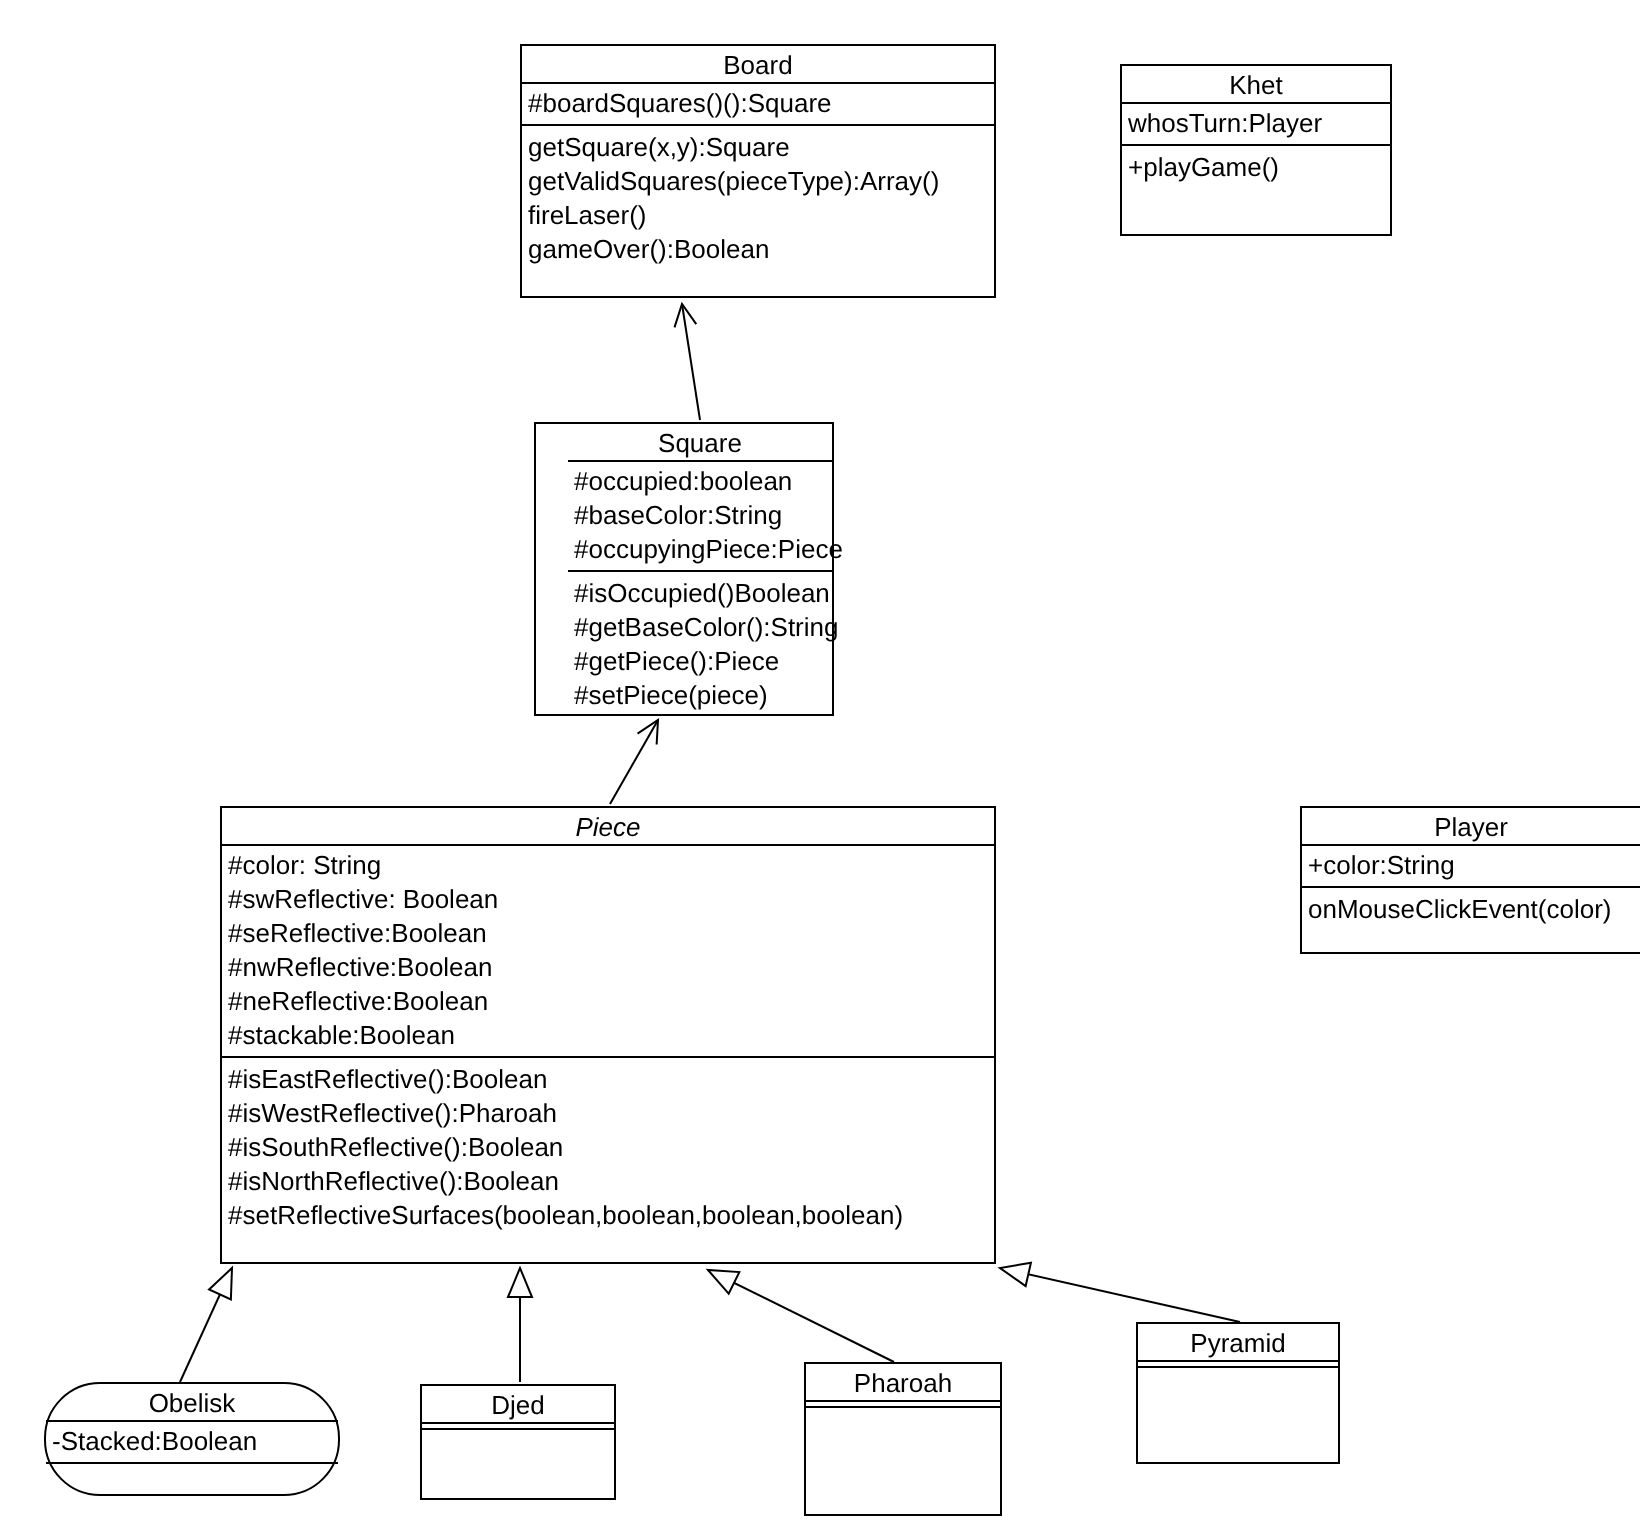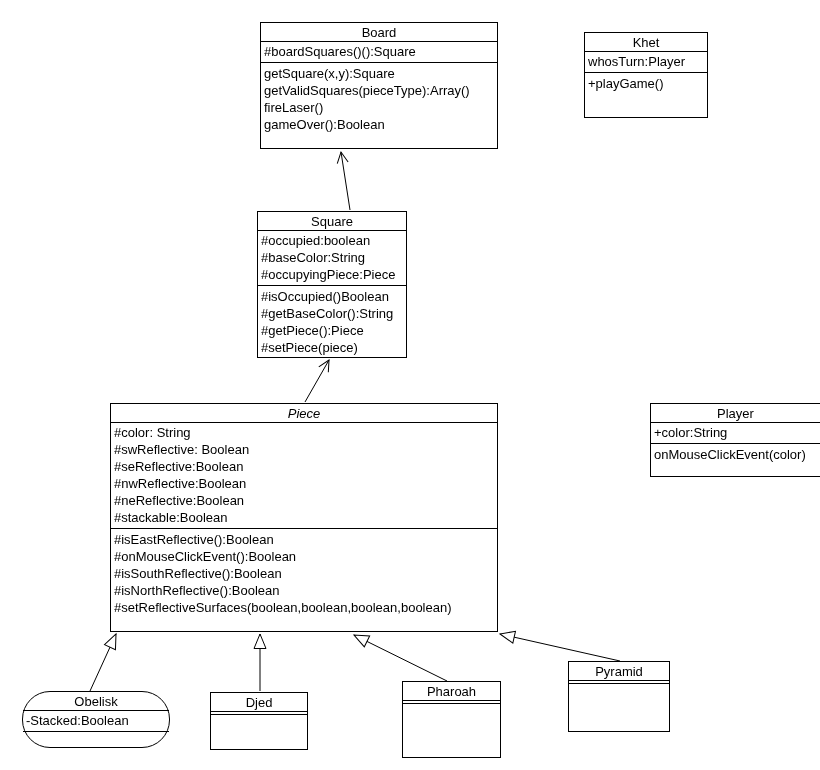--- a/index.html
+++ b/index.html
@@ -66,31 +66,31 @@
     <div class="member">#boardSquares()():Square</div>
   </div>
   <div class="uml-methods">
     <div class="member">getSquare(x,y):Square</div>
     <div class="member">getValidSquares(pieceType):Array()</div>
     <div class="member">fireLaser()</div>
     <div class="member">gameOver():Boolean</div>
   </div>
 </div>
 
-<div class="uml-class" style="left:584px; top:32px; width:124px; height:86px;">
+<div class="uml-class" style="left:560px; top:32px; width:136px; height:86px;">
   <div class="uml-title">Khet</div>
   <div class="uml-attrs">
     <div class="member">whosTurn:Player</div>
   </div>
   <div class="uml-methods">
     <div class="member">+playGame()</div>
   </div>
 </div>
 
-<div class="uml-class" style="left:257px; top:211px; width:150px; height:147px;">
+<div class="uml-class" style="left:267px; top:211px; width:150px; height:147px;padding-left:16px;">
   <div class="uml-title">Square</div>
   <div class="uml-attrs">
     <div class="member">#occupied:boolean</div>
     <div class="member">#baseColor:String</div>
     <div class="member">#occupyingPiece:Piece</div>
   </div>
   <div class="uml-methods">
     <div class="member">#isOccupied()Boolean</div>
     <div class="member">#getBaseColor():String</div>
     <div class="member">#getPiece():Piece</div>
@@ -103,21 +103,21 @@
   <div class="uml-attrs">
     <div class="member">#color: String</div>
     <div class="member">#swReflective: Boolean</div>
     <div class="member">#seReflective:Boolean</div>
     <div class="member">#nwReflective:Boolean</div>
     <div class="member">#neReflective:Boolean</div>
     <div class="member">#stackable:Boolean</div>
   </div>
   <div class="uml-methods">
     <div class="member">#isEastReflective():Boolean</div>
-    <div class="member">#onMouseClickEvent():Boolean</div>
+    <div class="member">#isWestReflective():Pharoah</div>
     <div class="member">#isSouthReflective():Boolean</div>
     <div class="member">#isNorthReflective():Boolean</div>
     <div class="member">#setReflectiveSurfaces(boolean,boolean,boolean,boolean)</div>
   </div>
 </div>
 
 <div class="uml-class" style="left:622px; top:403px; width:171px; height:74px;margin-left:28px;">
   <div class="uml-title">Player</div>
   <div class="uml-attrs">
     <div class="member">+color:String</div>

